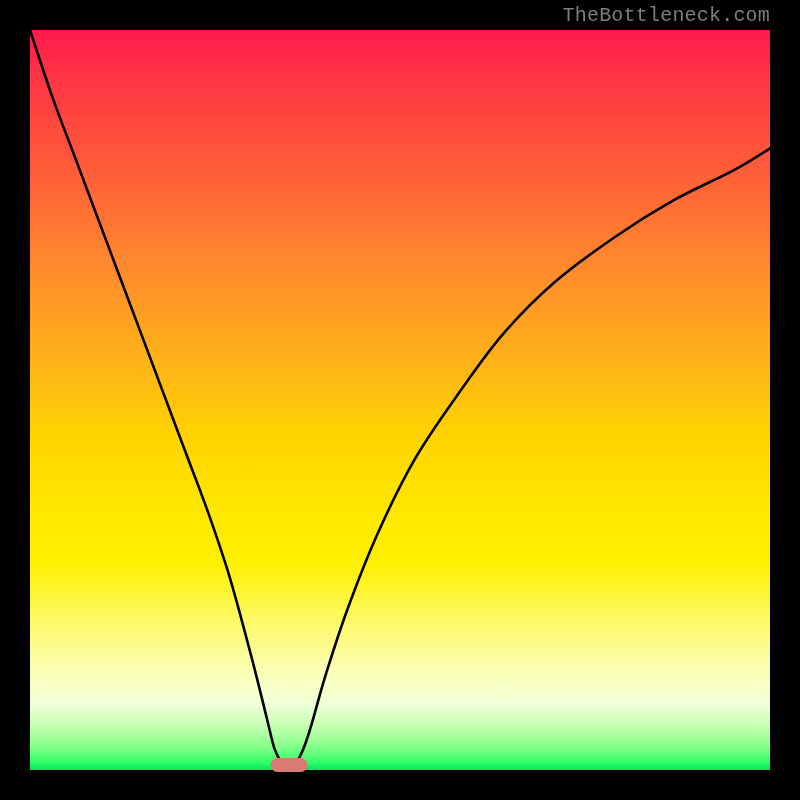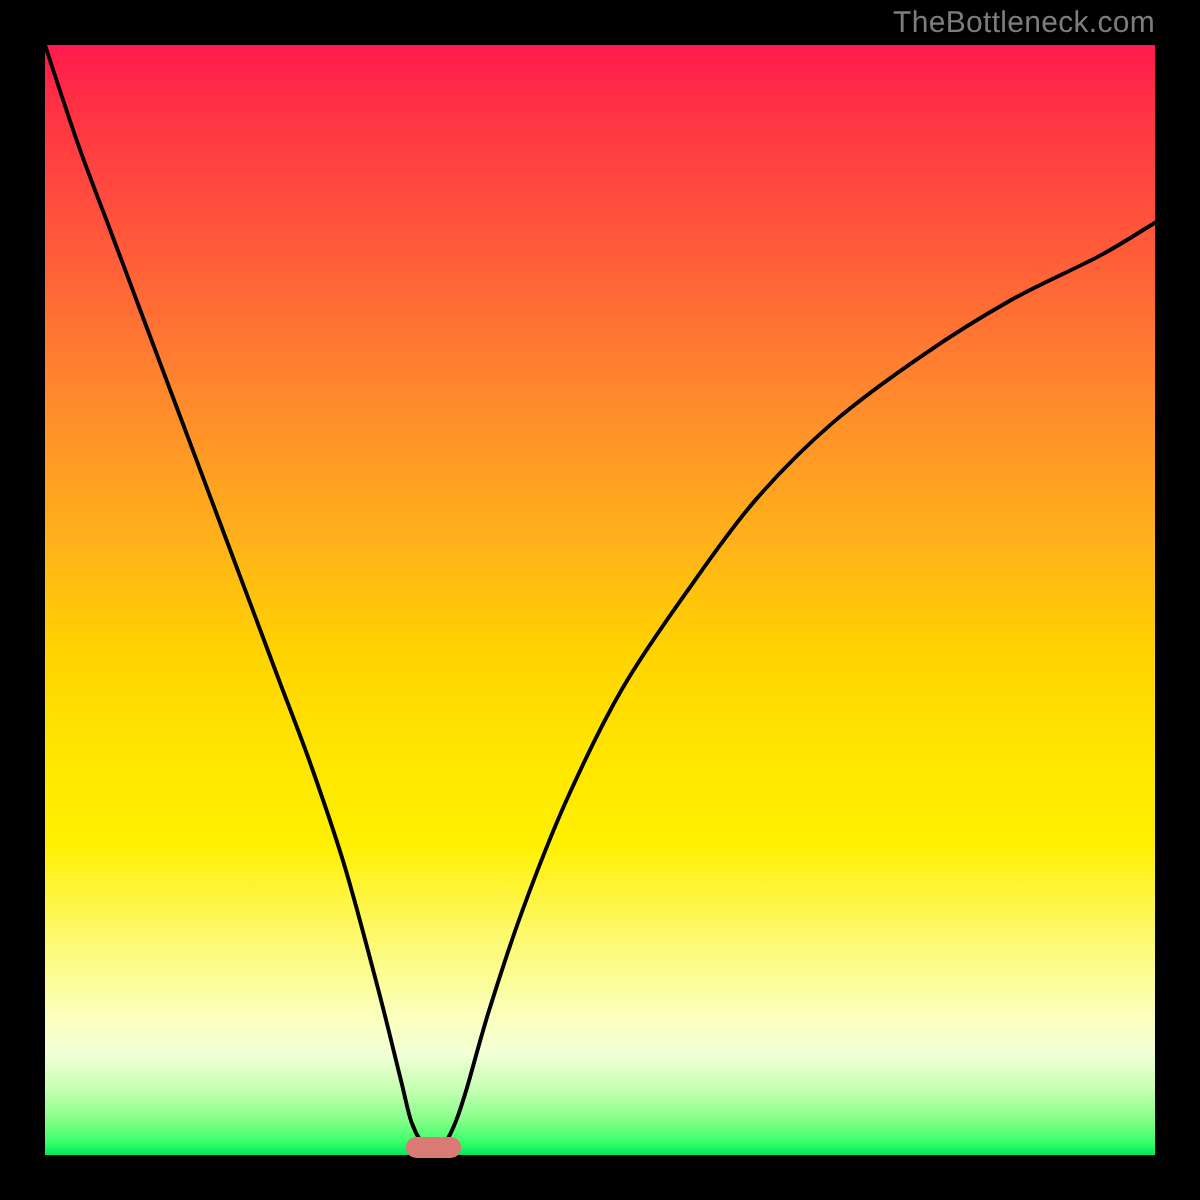--- a/index.html
+++ b/index.html
@@ -41,21 +41,21 @@
       #8eff8e 96.5%,
       #5cff78 98%,
       #2fff66 99%,
       #00e65c 100%
     );
   }
   .watermark {
     position: absolute;
     top: 4px;
     right: 30px;
-    font-family: Liberation Sans, sans-serif;
+    font-family: Liberation Mono, monospace;
     font-size: 20px;
     color: #7d7d7d;
     font-weight: 500;
     letter-spacing: 0.2px;
   }
   svg.curve {
     position: absolute;
     left: 0;
     top: 0;
     width: 740px;

